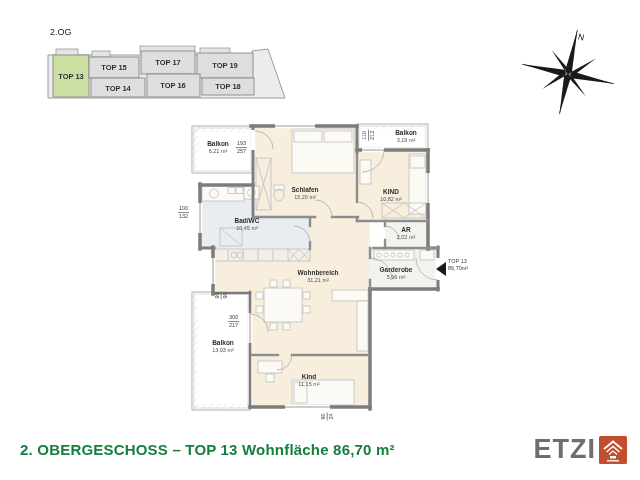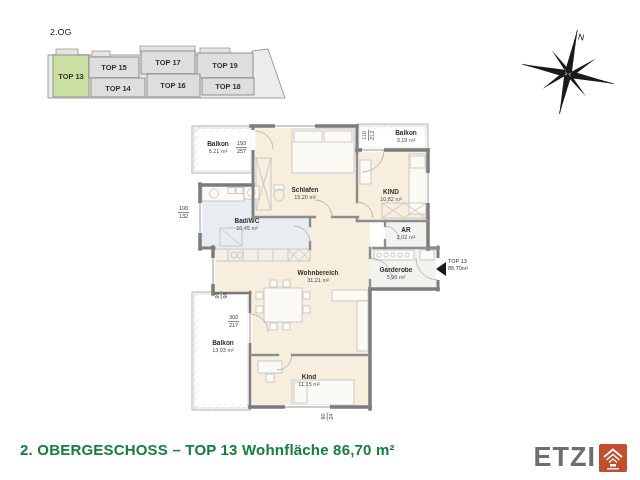--- a/index.html
+++ b/index.html
@@ -11,21 +11,21 @@
               line-height:1.25;white-space:nowrap;pointer-events:none;}
   .rname{display:block;font-weight:bold;font-size:6.5px;color:#2f2f2f;}
   .rarea{display:block;font-size:5.5px;color:#555;}
   .dim{position:absolute;text-align:center;font-size:5.5px;color:#3f3f3f;line-height:1.25;}
   .dim .dt{display:block;border-bottom:1px solid #888;padding:0 1px;}
   .dim .db{display:block;}
   .dim.rot{transform:rotate(-90deg);}
   .entrance-label{position:absolute;font-size:5.5px;color:#3f3f3f;line-height:1.3;}
   .title{position:absolute;left:20px;top:441px;font-size:15px;font-weight:bold;
          color:#15803d;letter-spacing:0.2px;}
-  .logo{position:absolute;right:13px;top:436px;display:flex;align-items:flex-start;gap:3px;margin-top:8px;}
+  .logo{position:absolute;right:13px;top:436px;display:flex;align-items:flex-start;gap:3px;}
   .logo-text{font-size:27px;font-weight:900;color:#6e6e6e;line-height:1;letter-spacing:1px;}
   svg text{font-family:"Liberation Sans",sans-serif;}
 </style>
 </head>
 <body>
 
 <div class="canvas">
 
   <div class="og">2.OG</div>
 

